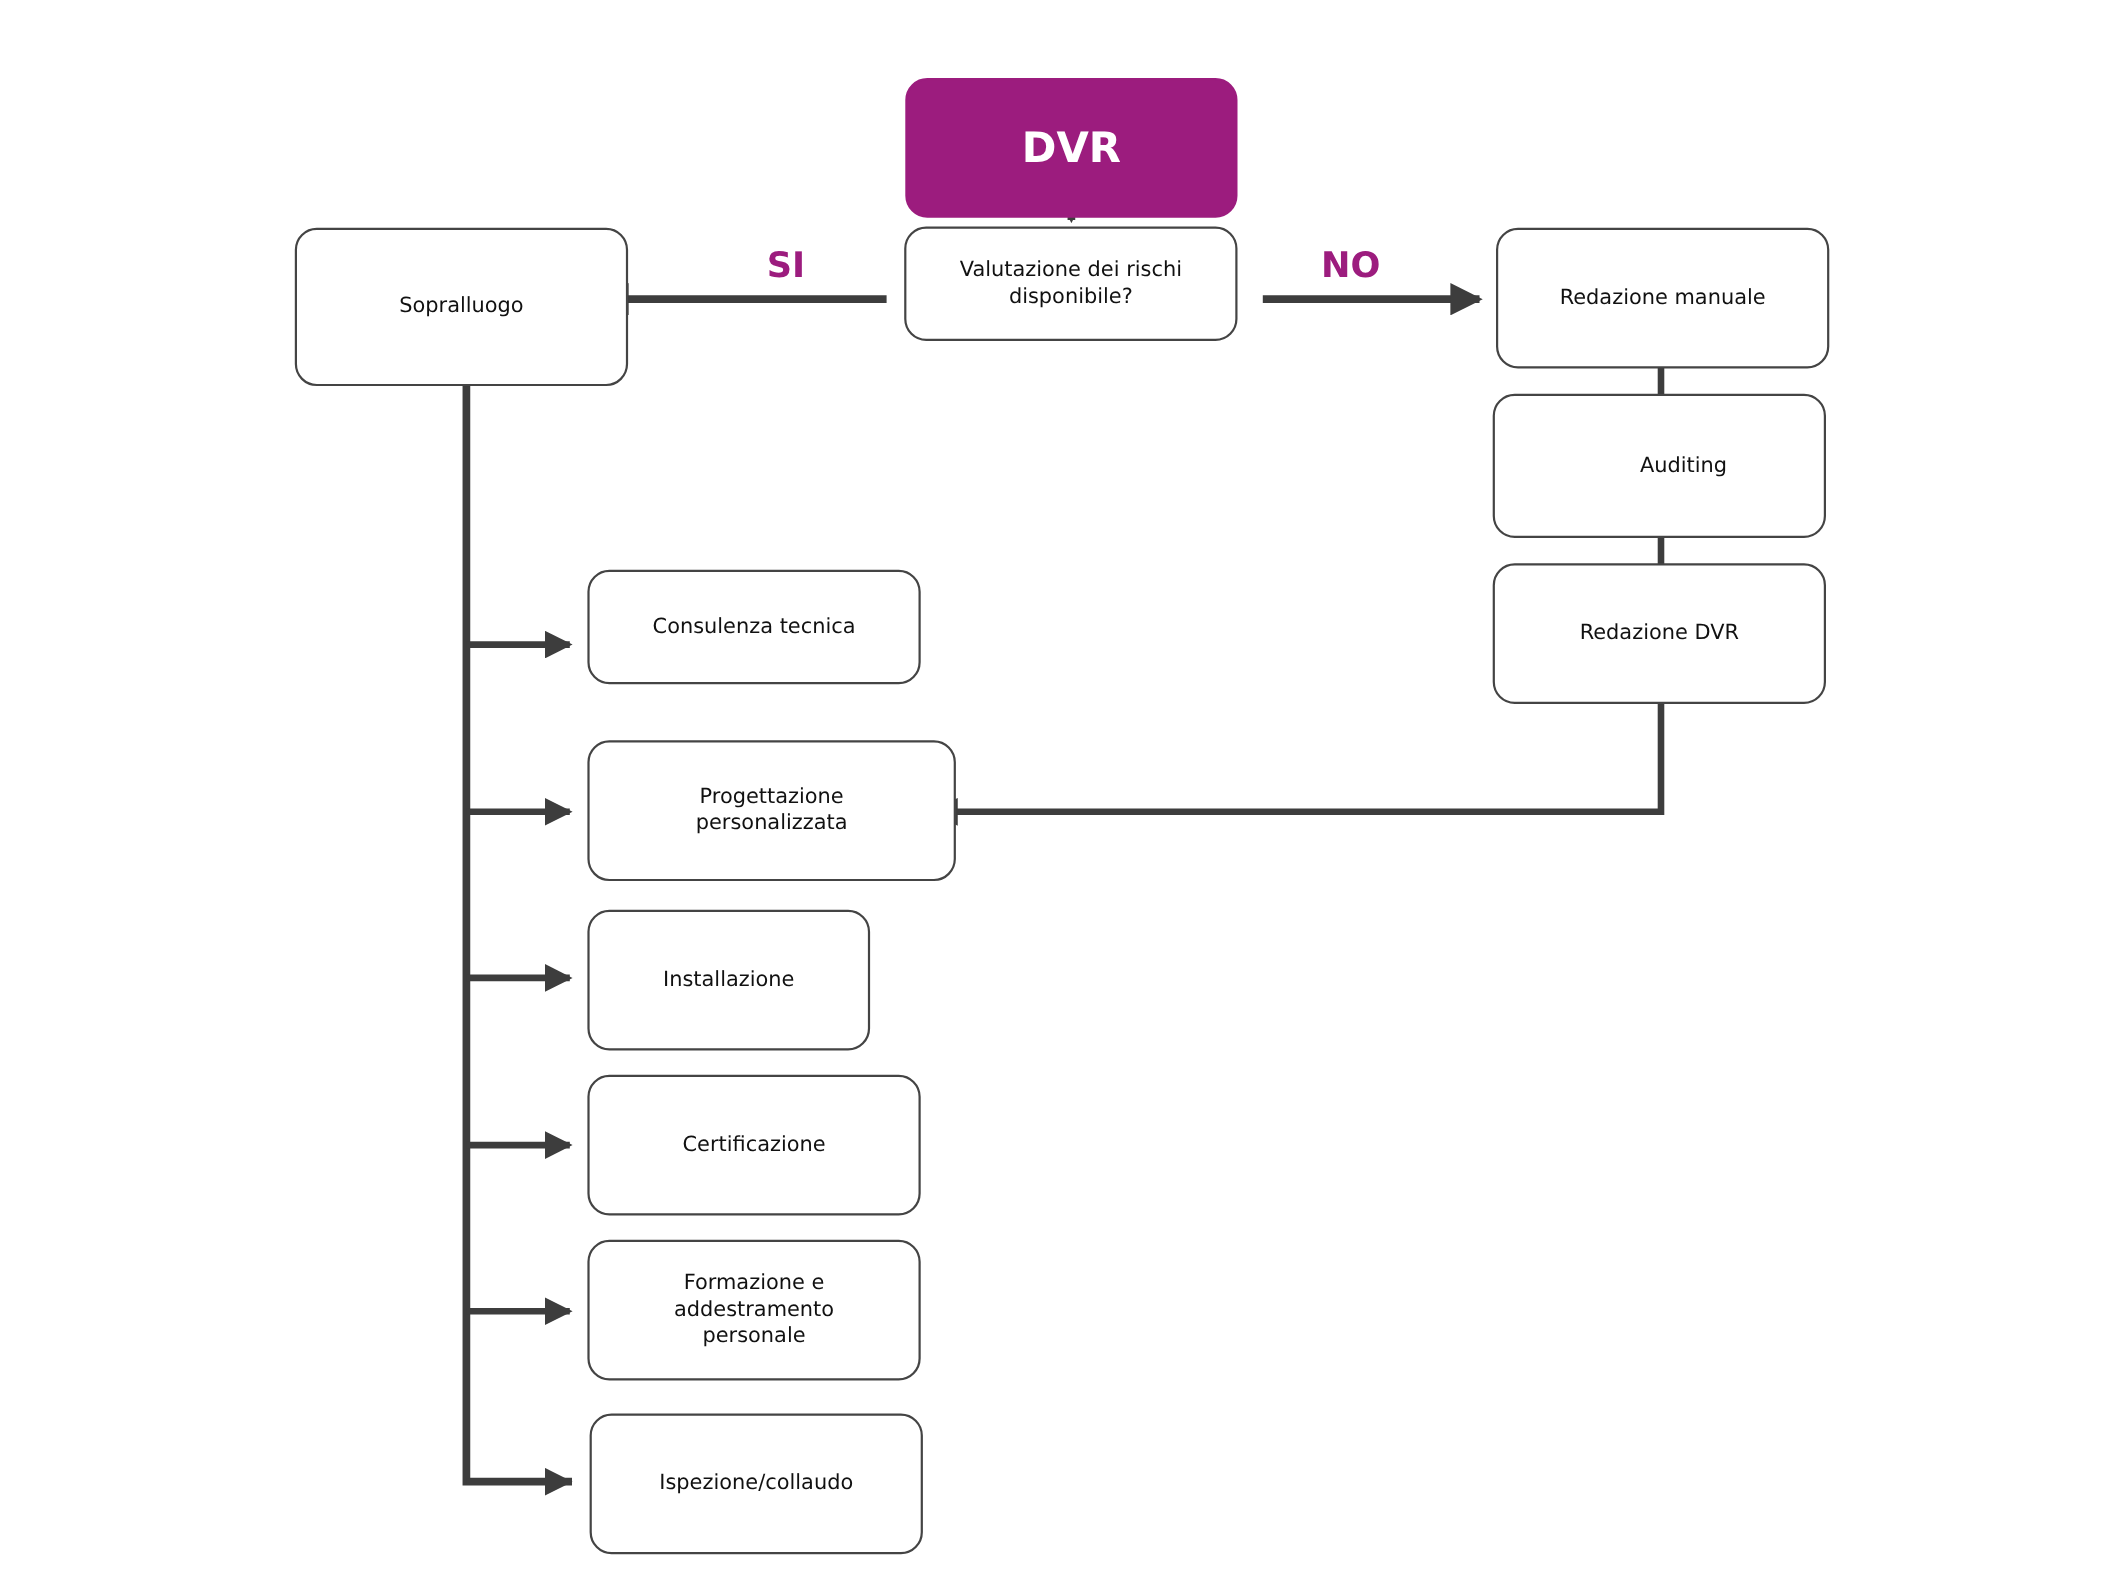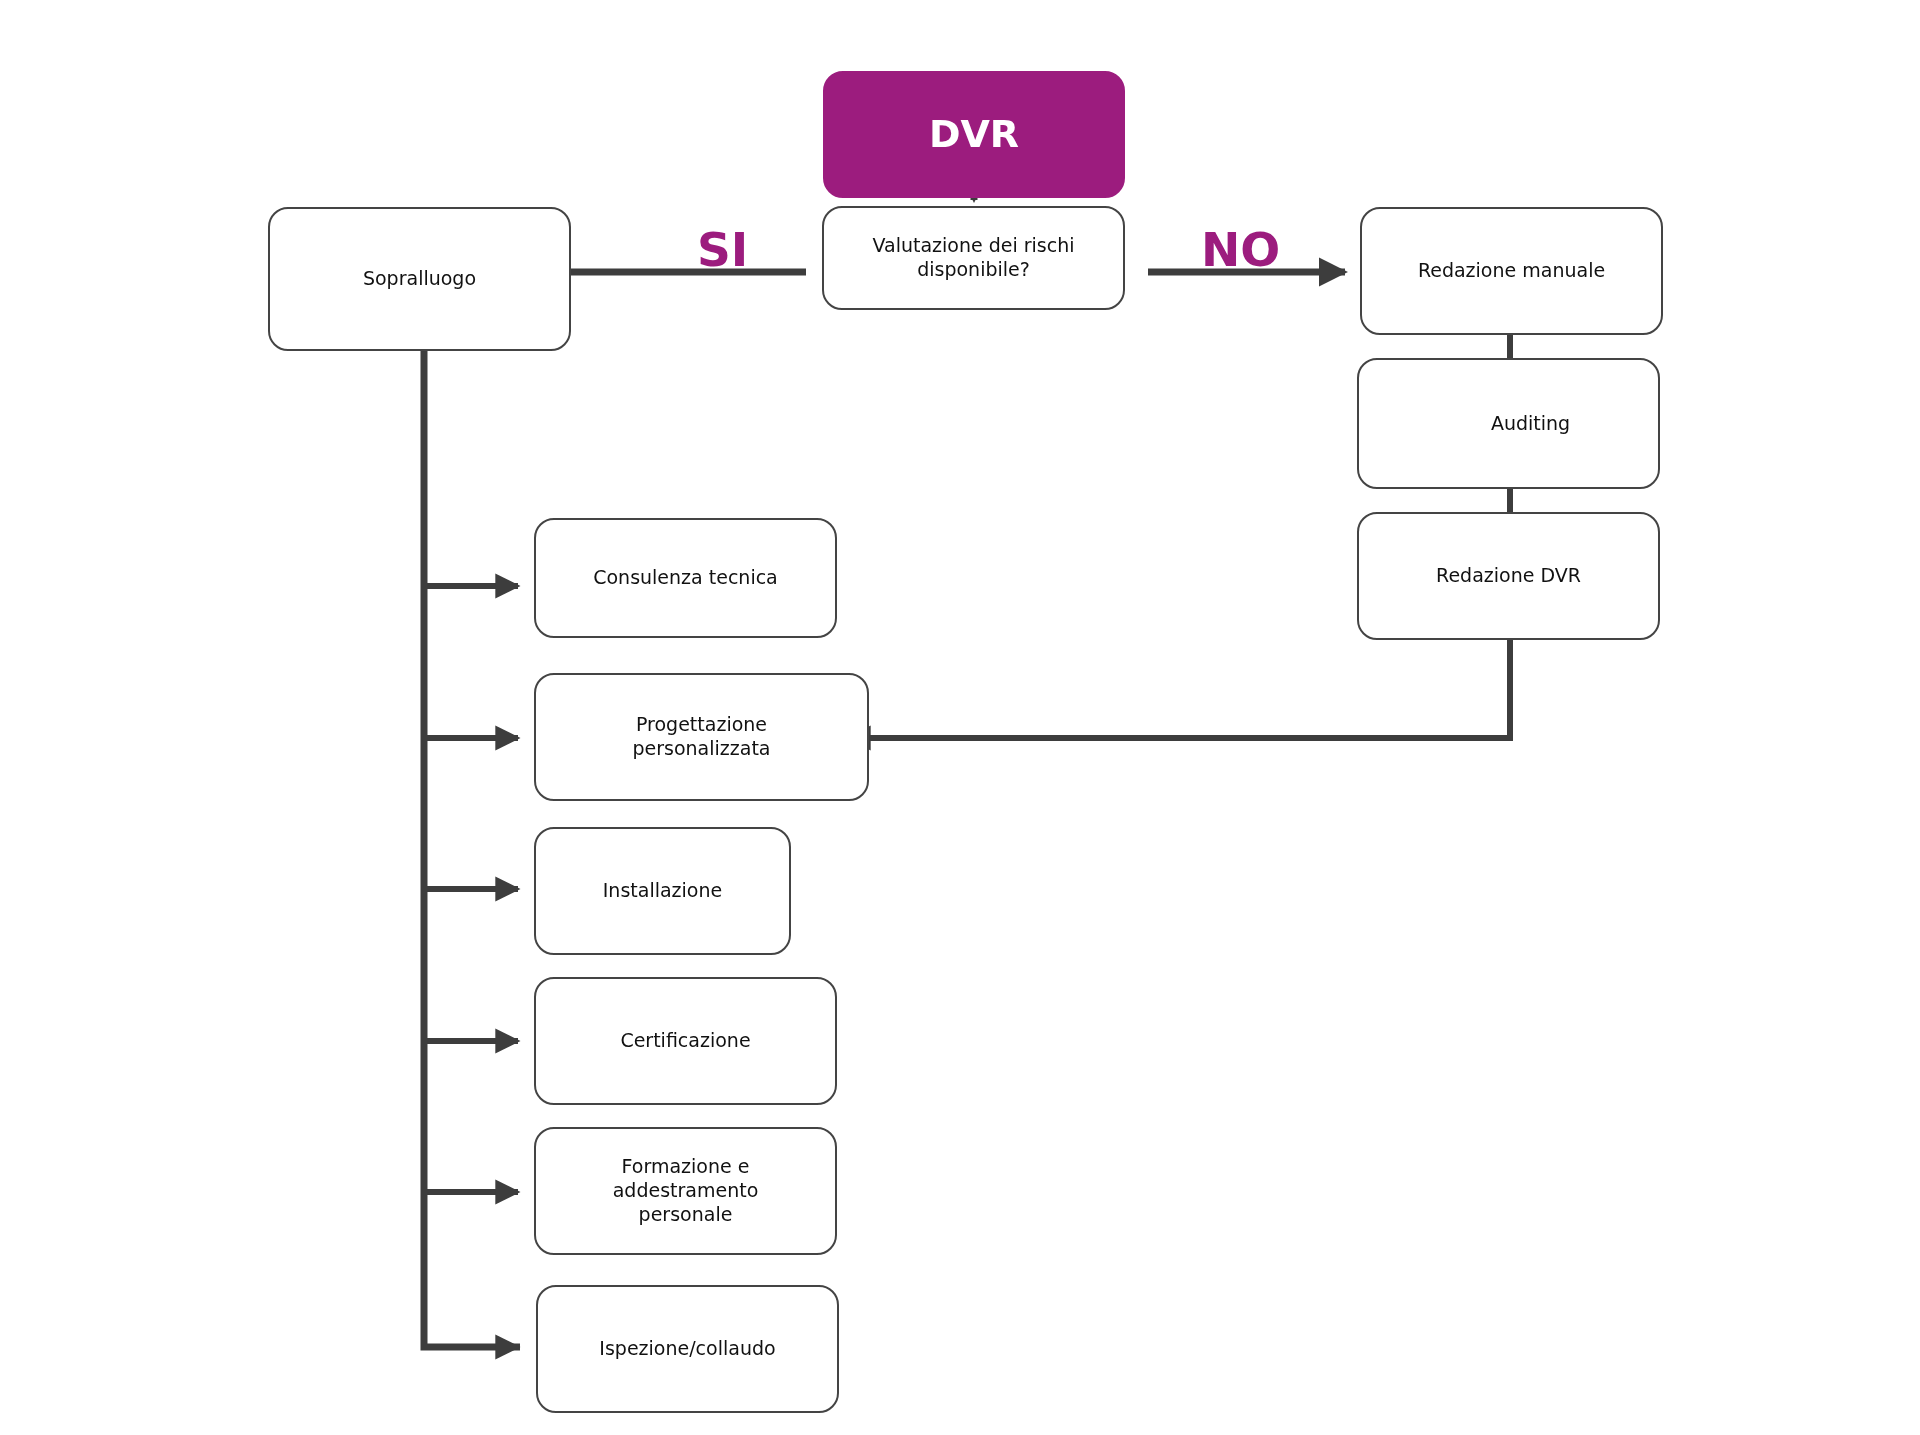--- a/index.html
+++ b/index.html
@@ -5,21 +5,21 @@
   html, body { margin:0; padding:0; background:#ffffff; }
   body { width:1920px; height:1435px; position:relative; overflow:hidden; font-family:"DejaVu Sans", sans-serif; }
   .node {
     position:absolute; box-sizing:border-box;
     border:2.5px solid #444444; border-radius:20px; background:#ffffff;
     display:flex; align-items:center; justify-content:center; text-align:center;
     color:#111111; font-size:19px; line-height:1.25;
   }
   .node span { white-space:pre-line; display:block; }
   .node.root { background:#9c1c7e; border-color:#9c1c7e; color:#ffffff; font-size:38px; font-weight:bold;margin-top:41px; }
-  .label { position:absolute; color:#9c1c7e; font-size:47px; font-weight:bold; }
+  .label { position:absolute; color:#9c1c7e; font-size:32px; font-weight:bold; }
   svg.wires { position:absolute; left:0; top:0; }
 </style>
 </head>
 <body>
 
 <svg class="wires" width="1920" height="1435">
   <defs>
     <marker id="ah" viewBox="0 0 10 10" refX="9" refY="5" markerWidth="4.2" markerHeight="4.2" orient="auto">
       <path d="M0,0 L10,5 L0,10 z" fill="#3d3d3d"></path>
     </marker>
@@ -63,21 +63,21 @@
 <div class="node" style="left:1360px;top:207px;width:303px;height:128px;">
   <span>Redazione manuale</span>
 </div>
 <div class="node" style="left:1357px;top:358px;width:303px;height:131px;padding-left:44px;">
   <span>Auditing</span>
 </div>
 <div class="node" style="left:1357px;top:512px;width:303px;height:128px;">
   <span>Redazione DVR</span>
 </div>
 
-<div class="node" style="left:534px;top:518px;width:303px;height:120px;">
+<div class="node" style="left:534px;top:518px;width:303px;height:104px;">
   <span>Consulenza tecnica</span>
 </div>
 <div class="node" style="left:534px;top:673px;width:335px;height:128px;">
   <span>Progettazione
 personalizzata</span>
 </div>
 <div class="node" style="left:534px;top:827px;width:257px;height:128px;">
   <span>Installazione</span>
 </div>
 <div class="node" style="left:534px;top:977px;width:303px;height:128px;">

